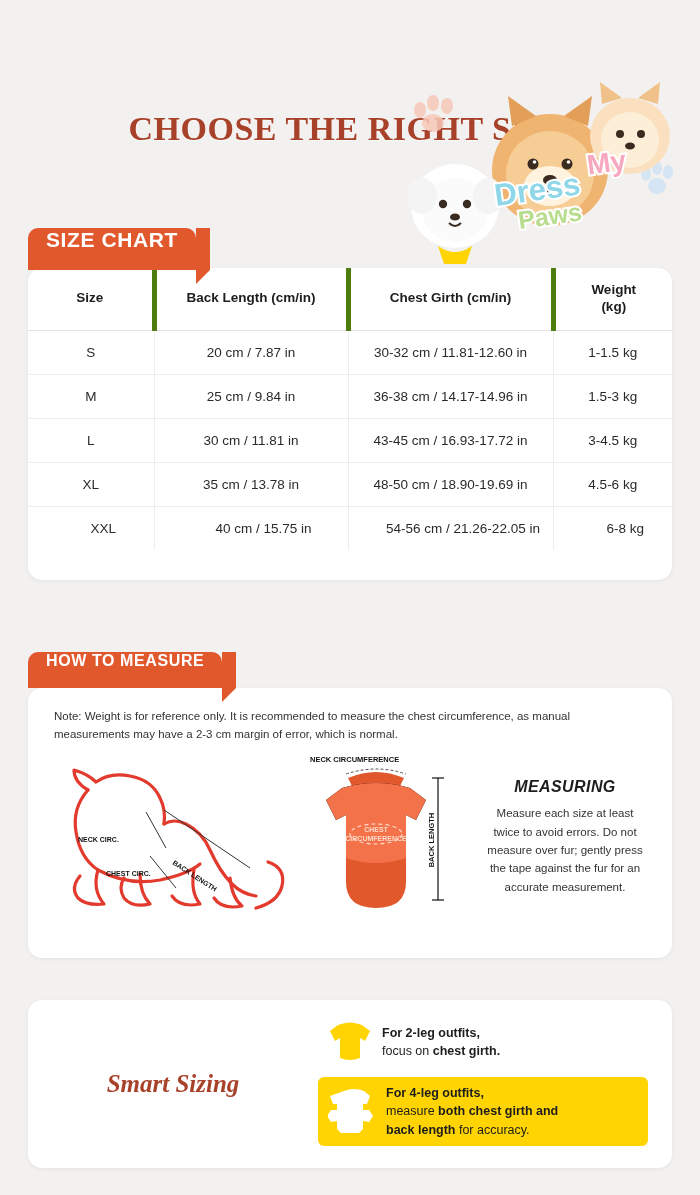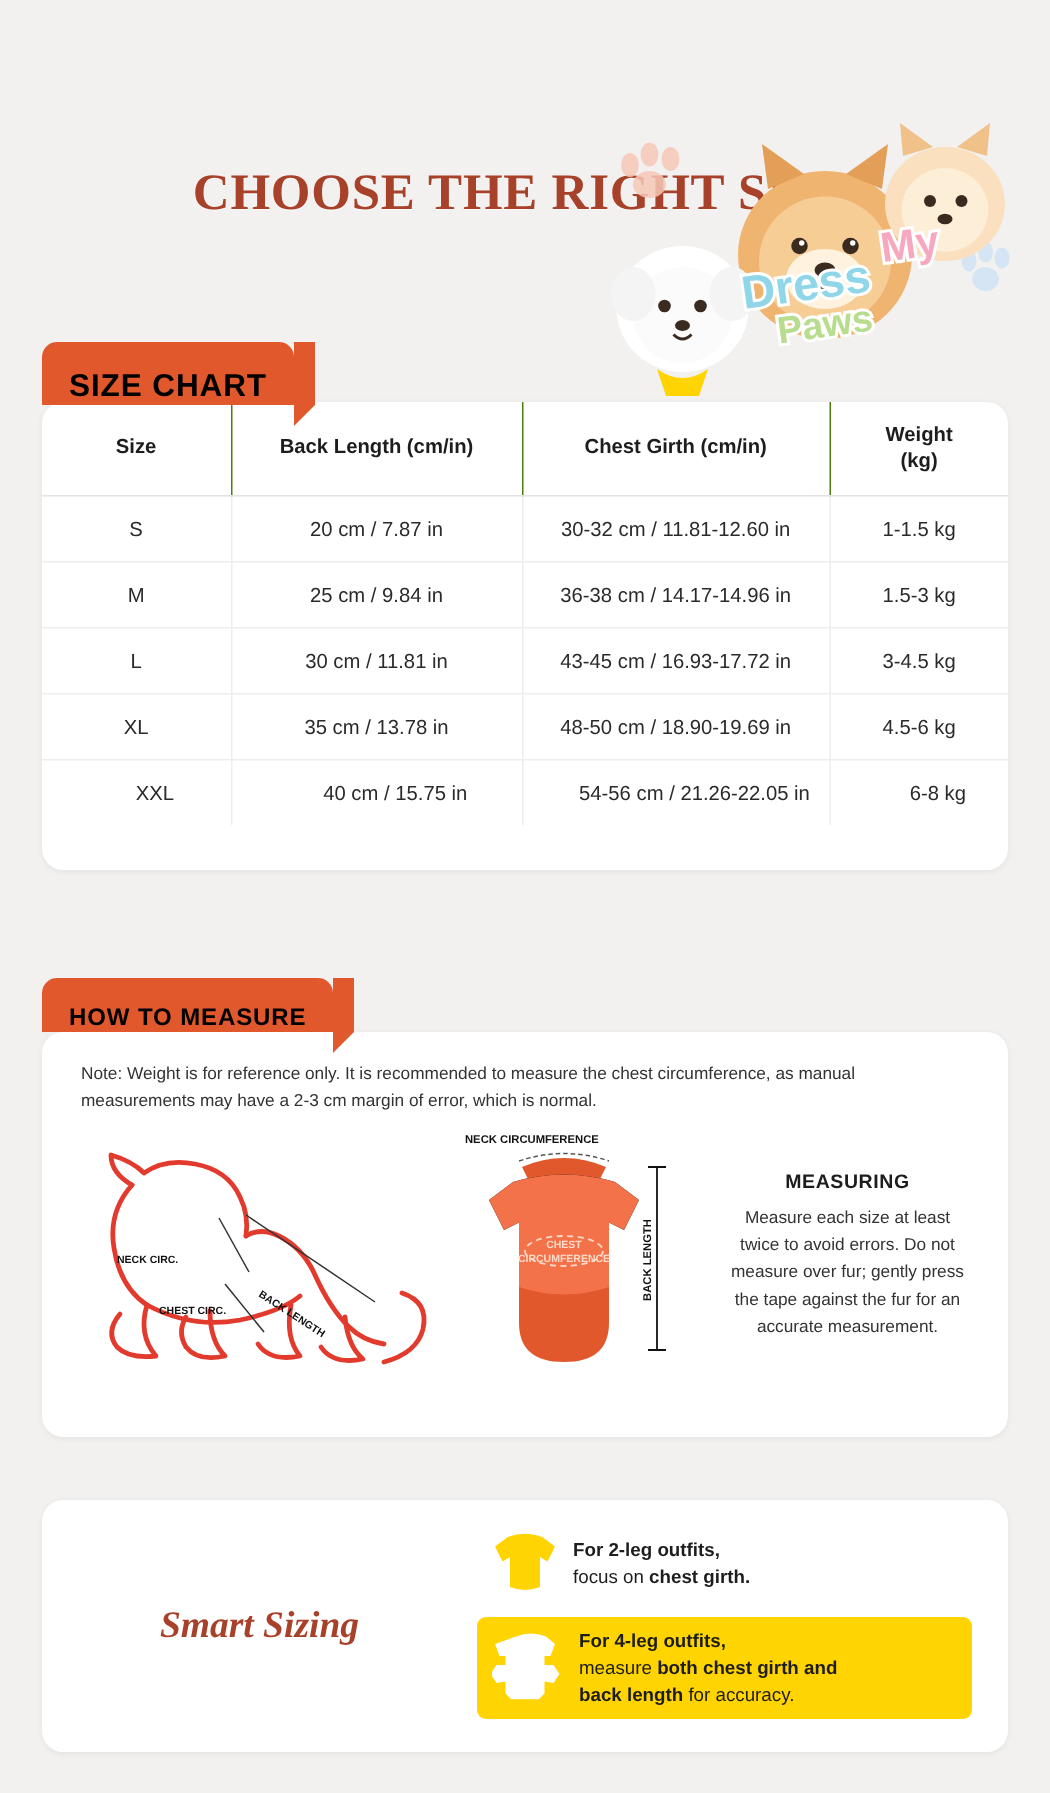--- a/index.html
+++ b/index.html
@@ -33,24 +33,24 @@
     position: absolute;
     top: 78px; right: 20px;
     width: 280px; height: 210px;
     pointer-events: none;
   }
 
   
   .ribbon {
     position: absolute;
     background: #e2582d;
-    color: #000000;
+    color: #ffffff;
     font-weight: bold;
     display: flex;
-    align-items: flex-end;
+    align-items: flex-start;
     padding: 0 18px;
     border-radius: 10px 10px 0 0;
     letter-spacing: .6px;
     z-index: 3;
   }
   .ribbon::after {
     content: "";
     position: absolute;
     right: -14px; top: 0;
     border-top: 0 solid transparent;
@@ -79,21 +79,21 @@
   }
   #size-card { top: 268px; left: 28px; width: 644px; height: 312px; overflow: hidden; }
 
   table { width: 100%; border-collapse: collapse; }
   thead th {
     font-size: 13.5px;
     font-weight: bold;
     color: #1d1d1d;
     padding: 14px 6px;
     border-bottom: 1px solid #e2e2e2;
-    border-right: 1px solid #4d7c0f;
+    border-right: 5px solid #4d7c0f;
     line-height: 1.25;
   }
   thead th:last-child { border-right: none; }
   tbody td {
     font-size: 13.5px;
     color: #2a2a2a;
     text-align: center;
     padding: 14px 6px;
     border-bottom: 1px solid #ededed;
     border-right: 1px solid #ededed;
@@ -115,22 +115,22 @@
   }
   .measure-body {
     display: flex;
     align-items: center;
     margin-top: 6px;
   }
   .diagram-dog { width: 244px; height: 170px; flex: 0 0 244px; }
   .diagram-shirt { width: 176px; height: 175px; flex: 0 0 176px; }
   .measuring-text { flex: 1; padding-left: 10px; text-align: center; }
   .measuring-title {
-    font-size: 13px; font-weight: bold; color: #1d1d1d;
-    margin-bottom: 8px; letter-spacing: .4px;
+    font-size: 16px; font-weight: bold; color: #1d1d1d;
+    margin-bottom: 8px; letter-spacing: .4px; font-style: italic;
   }
   .measuring-body { font-size: 11.5px; color: #333; line-height: 1.6; }
 
   
   #smart-card { top: 1000px; left: 28px; width: 644px; height: 168px; }
   .smart-inner { display: flex; height: 100%; align-items: center; }
   .smart-left { flex: 0 0 290px; text-align: center; }
   .smart-title {
     font-family: "Liberation Serif", serif;
     font-weight: bold;

